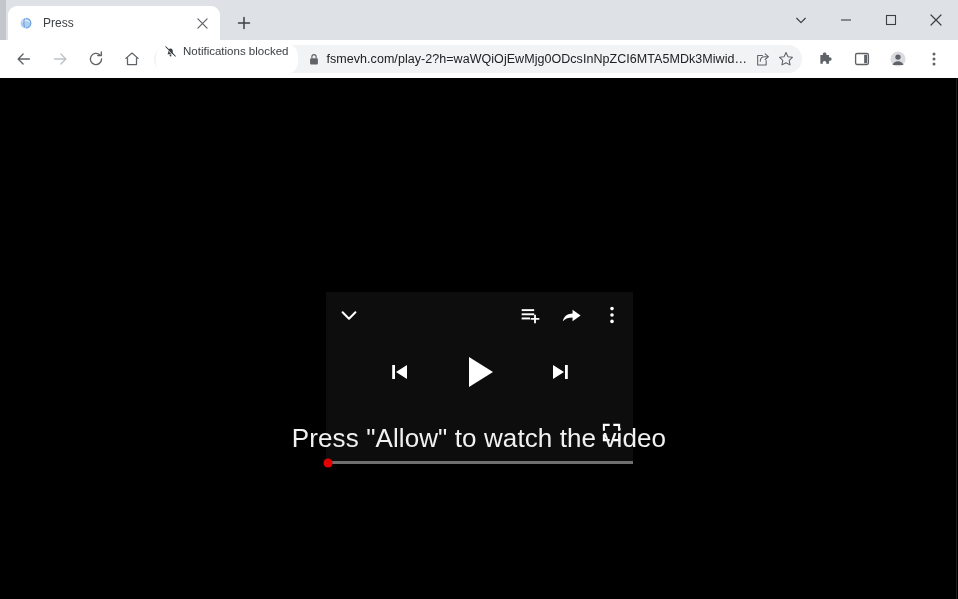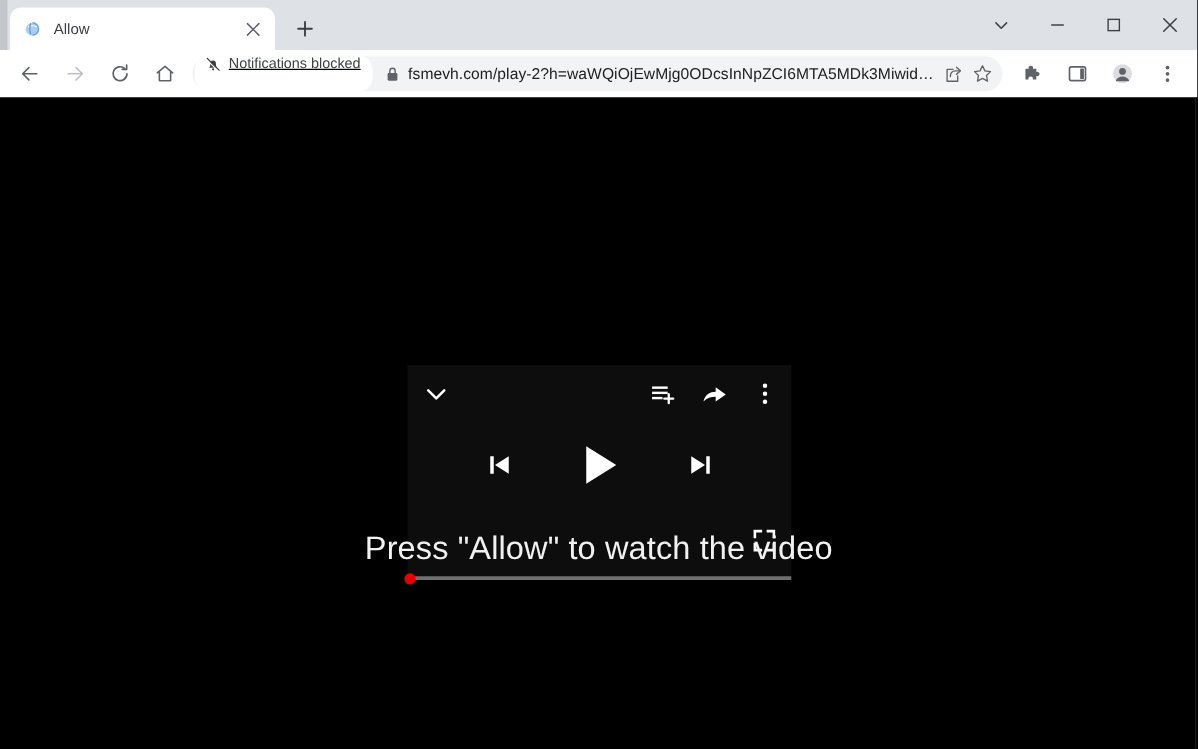--- a/index.html
+++ b/index.html
@@ -65,21 +65,21 @@
   .tb-icon.disabled { color: #bdc1c6; }
 
   .omnibox {
     flex: 1; height: 28px; background: #f1f3f4; border-radius: 14px;
     display: flex; align-items: center; margin: 0 6px 0 4px;
     padding-right: 4px; position: relative; overflow: hidden;
   }
   .perm-chip {
     height: 30px; background: #fff; border-radius: 12px;
     display: flex; align-items: center; padding: 0 10px 16px 8px;
-    margin-left: 2px; flex: 0 0 auto; text-decoration: underline;
+    margin-left: 2px; flex: 0 0 auto;
   }
   .perm-chip-label {
     font-size: 11.5px; color: #3c4043; margin-left: 6px; white-space: nowrap;
   }
   .lock-wrap {
     width: 24px; flex: 0 0 24px; display: flex;
     align-items: center; justify-content: center; margin-left: 4px;
   }
   .url-text {
     font-size: 12.5px; color: #202124; white-space: nowrap;
@@ -151,21 +151,21 @@
 
     <div class="tab">
       <span class="tab-favicon">
         <svg width="16" height="16" viewBox="0 0 16 16">
           <ellipse cx="8" cy="8.4" rx="5.4" ry="5.1" fill="#9fc4ef" opacity="0.85"></ellipse>
           <path d="M8 3.2c2.6 0 4.8 2.1 4.8 4.9S10.6 13 8 13" fill="none" stroke="#6fa3e0" stroke-width="1.1"></path>
           <path d="M4.4 6.6c2.2-1.4 5-1.4 7.2 0" fill="none" stroke="#ffffff" stroke-width="1" opacity="0.8"></path>
           <path d="M6.6 3.6c-1 2.8-1 6 0 8.8" fill="none" stroke="#5d93d6" stroke-width="0.9"></path>
         </svg>
       </span>
-      <span class="tab-title">Allow</span>
+      <span class="tab-title">Press</span>
       <span class="tab-close">
         <svg width="11" height="11" viewBox="0 0 12 12">
           <path d="M1 1 L11 11 M11 1 L1 11" stroke="currentColor" stroke-width="1.3" stroke-linecap="round"></path>
         </svg>
       </span>
     </div>
 
     <div class="newtab">
       <svg width="14" height="14" viewBox="0 0 14 14">
         <path d="M7 1.5 L7 12.5 M1.5 7 L12.5 7" stroke="currentColor" stroke-width="1.5" stroke-linecap="round"></path>

